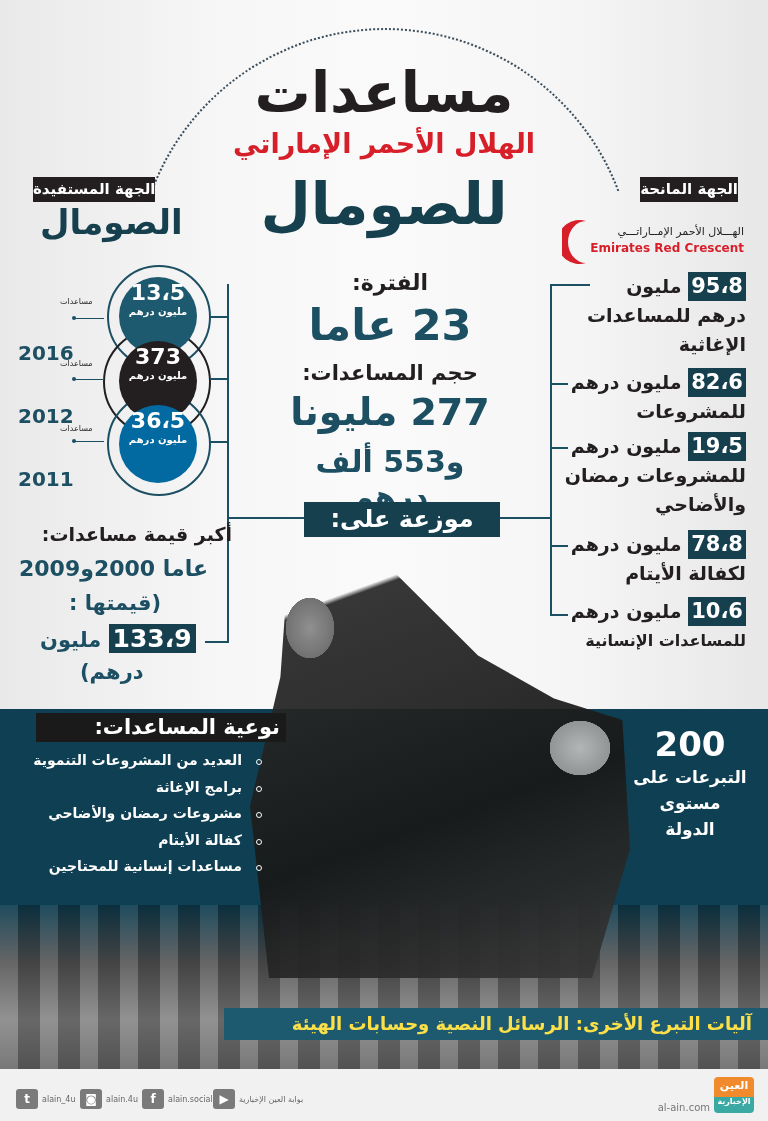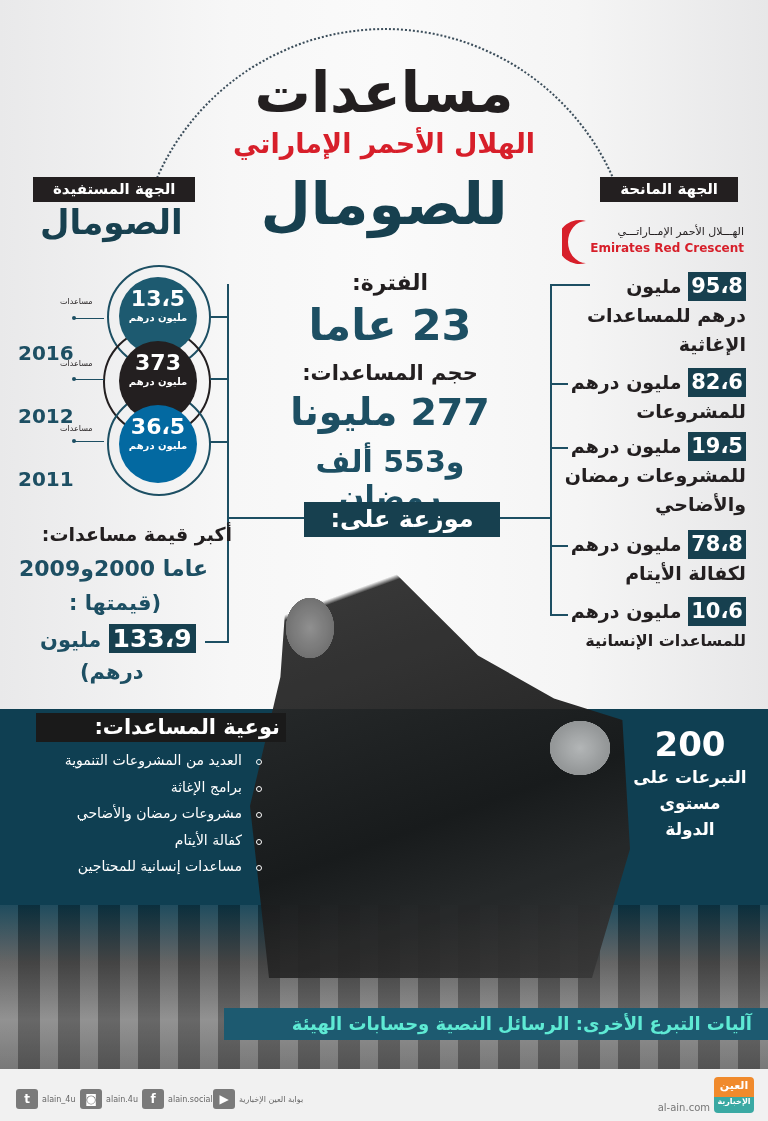--- a/index.html
+++ b/index.html
@@ -17,34 +17,34 @@
   .arc {
     position: absolute; left: 135px; top: 28px; width: 500px; height: 340px;
     border: 2px dotted #3b4d5a; border-bottom: none; border-radius: 250px 250px 0 0;
     clip-path: inset(0 0 52% 0);
   }
 
   .title-main { left: 0; width: 768px; top: 60px; text-align: center; font-size: 56px; font-weight: bold; color: #231f20; letter-spacing: 2px; }
   .title-red { left: 0; width: 768px; top: 128px; text-align: center; font-size: 27px; font-weight: bold; color: #d71f2a; }
   .title-somalia { left: 0; width: 768px; top: 170px; text-align: center; font-size: 58px; font-weight: bold; color: #17404f; letter-spacing: 6px; }
 
-  .label-box { background: #231f20; color: #fff; font-weight: bold; font-size: 15px; padding: 2px 20px; height: 25px; line-height: 21px; white-space: nowrap; }
+  .label-box { background: #231f20; color: #fff; font-weight: bold; font-size: 15px; padding: 2px 0; height: 25px; line-height: 21px; white-space: nowrap; }
   .beneficiary-label { left: 33px; top: 177px; }
   .donor-label { right: 30px; top: 177px; }
   .beneficiary-name { left: 40px; top: 202px; font-size: 34px; font-weight: bold; color: #17404f; }
 
   .erc { right: 24px; top: 211px; width: 180px; height: 46px; margin-top: 8px; }
   .erc-crescent { position: absolute; right: 150px; top: 0; width: 32px; height: 46px; }
   .erc-ar { position: absolute; right: 0; top: 6px; font-size: 11px; color: #231f20; white-space: nowrap; }
   .erc-en { position: absolute; right: 0; top: 22px; font-size: 12px; color: #d71f2a; font-weight: bold; direction: ltr; white-space: nowrap; }
 
   
   .ring { position: absolute; border-radius: 50%; border: 2px solid #1d4f63; }
   .blob { position: absolute; border-radius: 50%; color: #fff; text-align: center; }
-  .blob .num { display: block; font-size: 22px; font-weight: bold; direction: ltr; line-height: 24px; margin-top: 10px; }
+  .blob .num { display: block; font-size: 22px; font-weight: bold; direction: ltr; line-height: 24px; margin-top: 4px; }
   .blob .unit { display: block; font-size: 10px; font-weight: bold; margin-top: 1px; }
   .tick-label { font-size: 8px; color: #231f20; white-space: nowrap; }
   .tick-line { position: absolute; height: 1px; background: #1d4f63; }
   .tick-dot { position: absolute; width: 4px; height: 4px; border-radius: 50%; background: #1d4f63; }
   .year { font-size: 20px; font-weight: bold; color: #1d4f63; direction: ltr; }
   .vline { position: absolute; width: 2px; background: #1d4f63; }
   .hline { position: absolute; height: 2px; background: #1d4f63; }
 
   
   .center-col { left: 290px; width: 200px; text-align: center; }
@@ -84,27 +84,27 @@
     background: #0f3f52;
   }
   .crowd {
     left: 0; top: 905px; width: 768px; height: 164px;
     background:
       repeating-linear-gradient(90deg, rgba(255,255,255,0.07) 0 18px, rgba(0,0,0,0.25) 18px 40px),
       linear-gradient(180deg, rgba(40,40,40,0.0) 0%, #5a5a5a 35%, #8a8a8a 70%, #6e6e6e 100%);
   }
   .types-header { left: 36px; top: 713px; width: 250px; height: 29px; background: #1a1a1a; color: #fff; font-size: 21px; font-weight: bold; text-align: right; padding-right: 6px; line-height: 28px; }
   .types-list { left: 6px; top: 752px; width: 258px; list-style: none; }
-  .types-list li { height: 26.5px; color: #fff; font-size: 14px; font-weight: normal; text-align: right; white-space: nowrap; padding-right: 22px; position: relative; }
+  .types-list li { height: 26.5px; color: #fff; font-size: 14px; font-weight: bold; text-align: right; white-space: nowrap; padding-right: 22px; position: relative; }
   .types-list li .bullet { position: absolute; right: 2px; top: 7px; width: 6px; height: 6px; border: 1.5px solid #fff; border-radius: 50%; }
 
   .sites-num { left: 620px; width: 140px; top: 724px; text-align: center; font-size: 34px; font-weight: bold; color: #fff; direction: ltr; }
   .sites-text { left: 620px; width: 140px; top: 764px; text-align: center; font-size: 17px; font-weight: bold; color: #fff; line-height: 26px; }
 
-  .other-box { left: 224px; top: 1008px; width: 544px; height: 32px; background: #1d5a70; color: #5eead4; font-size: 18px; font-weight: bold; text-align: right; padding-right: 16px; line-height: 31px; }
+  .other-box { left: 224px; top: 1008px; width: 544px; height: 32px; background: #1d5a70; color: #fde047; font-size: 18px; font-weight: bold; text-align: right; padding-right: 16px; line-height: 31px; }
 
   
   .footer { left: 0; top: 1069px; width: 768px; height: 52px; background: #f1f1f1; }
   .social { position: absolute; top: 20px; height: 20px; display: flex; align-items: center; direction: ltr; }
   .social .ic { width: 22px; height: 20px; background: #7a7a7a; border-radius: 3px; color: #fff; font-size: 12px; font-weight: bold; text-align: center; line-height: 20px; }
   .social .txt { font-size: 8px; color: #666; margin-left: 4px; white-space: nowrap; }
   .site-url { position: absolute; right: 58px; top: 33px; font-size: 10px; color: #777; direction: ltr; }
   .alain-logo { position: absolute; right: 14px; top: 8px; width: 40px; height: 36px; border-radius: 4px; background: linear-gradient(180deg, #f08a2c 0 55%, #3aa9a3 55% 100%); color: #fff; font-size: 8px; font-weight: bold; text-align: center; line-height: 14px; }
 </style>
 </head>
@@ -165,21 +165,21 @@
   <div class="hline" style="left:210px;top:378px;width:18px;"></div>
   <div class="hline" style="left:210px;top:441px;width:18px;"></div>
   <div class="hline" style="left:227px;top:517px;width:78px;"></div>
   <div class="hline" style="left:205px;top:641px;width:24px;"></div>
 </div>
 
 <div class="abs center-col period-label">الفترة:</div>
 <div class="abs center-col period-val">23 عاما</div>
 <div class="abs center-col volume-label">حجم المساعدات:</div>
 <div class="abs center-col volume-val1">277 مليونا</div>
-<div class="abs center-col volume-val2">و553 ألف رمضان</div>
+<div class="abs center-col volume-val2">و553 ألف درهم</div>
 <div class="abs dist-box">موزعة على:</div>
 
 <div>
   <div class="vline" style="left:550px;top:284px;height:332px;"></div>
   <div class="hline" style="left:550px;top:284px;width:40px;"></div>
   <div class="hline" style="left:550px;top:383px;width:18px;"></div>
   <div class="hline" style="left:550px;top:447px;width:18px;"></div>
   <div class="hline" style="left:500px;top:517px;width:52px;"></div>
   <div class="hline" style="left:550px;top:545px;width:18px;"></div>
   <div class="hline" style="left:550px;top:614px;width:18px;"></div>

